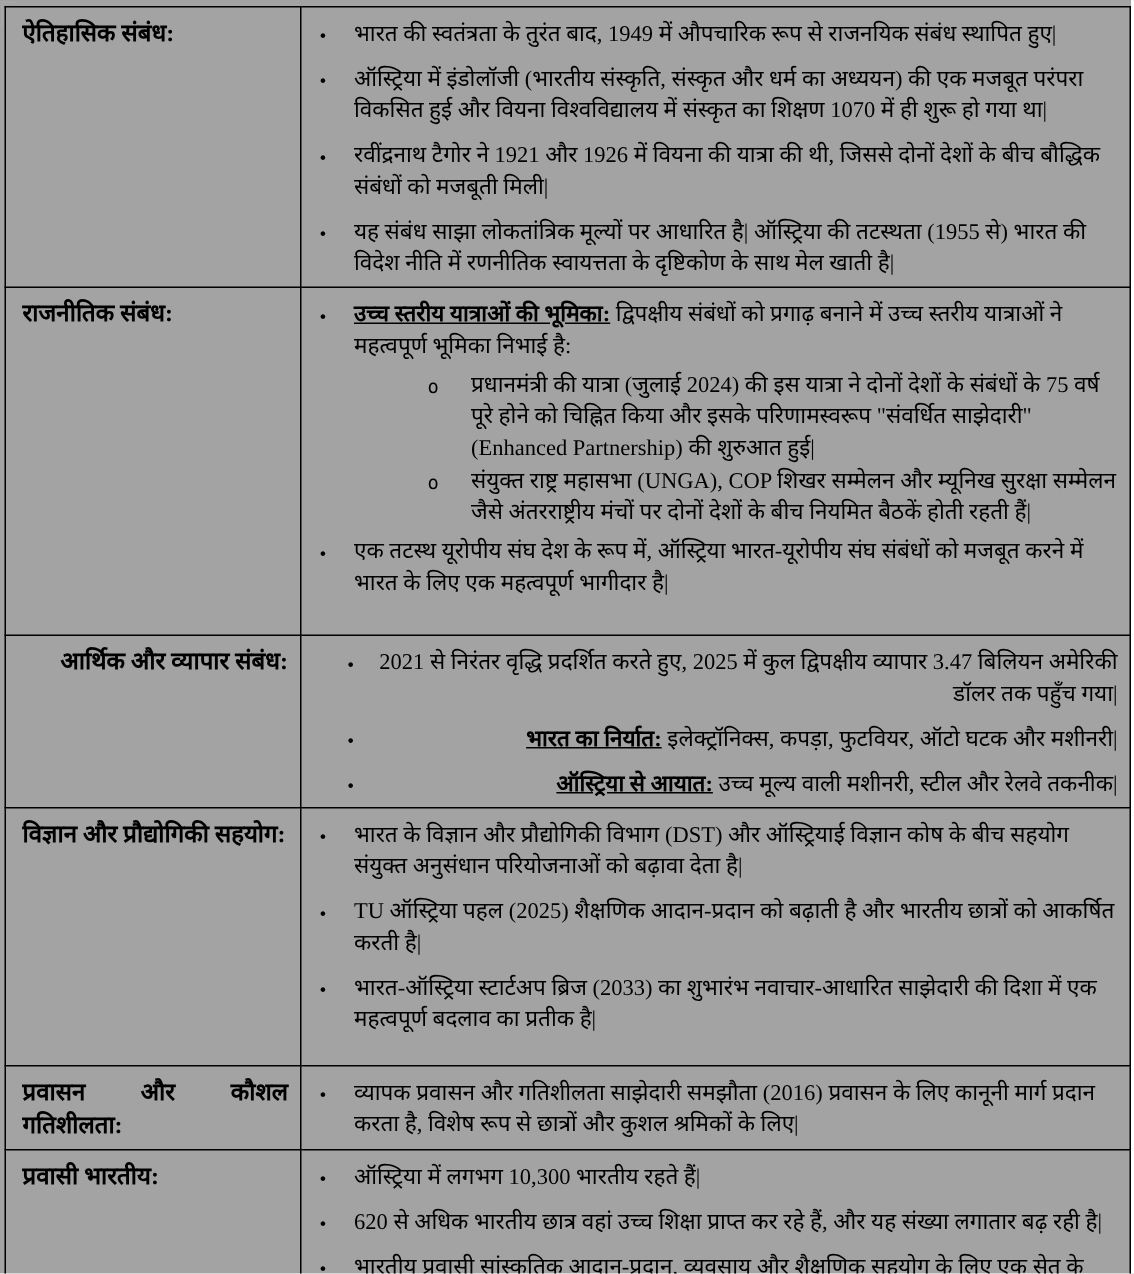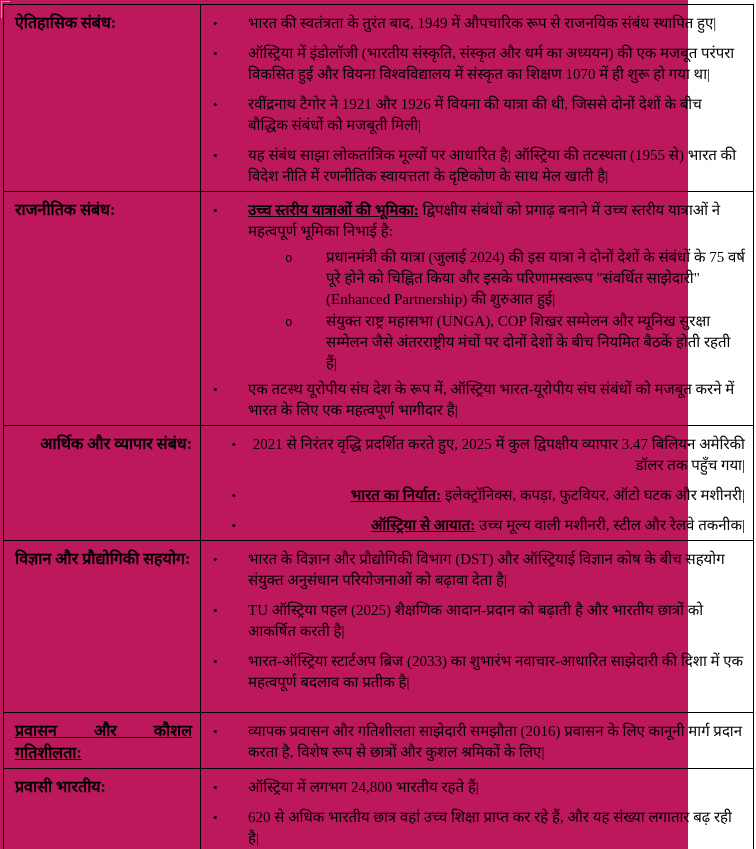--- a/index.html
+++ b/index.html
@@ -5,23 +5,23 @@
   html, body {
     margin: 0;
     padding: 0;
     background: #ffffff;
     width: 756px;
     height: 849px;
     overflow: hidden;
   }
   .page {
     position: relative;
-    width: 688px;
+    width: 754px;
     height: 849px;
-    background: #be185d;
+    background: #a3a3a3;
     font-family: "Liberation Serif", "DejaVu Serif", serif;
     color: #000000;
   }
   .corner-mark {
     position: absolute;
     left: 1px;
     top: 1px;
     width: 8px;
     height: 16px;
     border-left: 1px solid #a8a8a8;
@@ -54,21 +54,21 @@
 
   .header-cell {
     padding: 7px 8px 4px 11px !important;
   }
   .header-text {
     font-weight: bold;
     font-size: 16px;
     line-height: 22px;
     display: block;
   }
-  tr:nth-child(5) .header-cell { text-align: justify; text-decoration: underline; }
+  tr:nth-child(5) .header-cell { text-align: justify; }
 
   .content-cell {
     padding: 8px 8px 4px 0 !important;
   }
   .bullet-item {
     display: flex;
     align-items: flex-start;
     font-size: 15px;
     line-height: 21px;
     margin-bottom: 9px;
@@ -85,21 +85,21 @@
     padding-left: 84px;
     margin-top: -4px;
     margin-bottom: 5px;
   }
   .bullet-item.lvl2 .bullet-marker {
     flex: 0 0 29px;
     font-family: "DejaVu Sans Mono", "Liberation Mono", monospace;
     font-size: 12.5px;
     line-height: 21px;
   }
-  .bullet-text { flex: 1 1 auto; margin-left: 12px; }
+  .bullet-text { flex: 1 1 auto; }
   .bullet-text .lead { font-weight: bold; text-decoration: underline; }
 </style>
 </head>
 <body>
 
 <div class="page">
   <div class="corner-mark"></div>
   <table class="doc-table">
     <colgroup>
       <col class="c-header">
@@ -227,21 +227,21 @@
   </tr>
 
   <tr>
     <td class="header-cell">
       <span class="header-text">प्रवासी भारतीय:</span>
     </td>
     <td class="content-cell">
       <div class="bullets">
   <div class="bullet-item lvl1">
     <span class="bullet-marker">•</span>
-    <span class="bullet-text"><b class="lead"></b><span class="rest">ऑस्ट्रिया में लगभग 24,800 भारतीय रहते हैं|</span></span>
+    <span class="bullet-text"><b class="lead"></b><span class="rest">ऑस्ट्रिया में लगभग 10,300 भारतीय रहते हैं|</span></span>
   </div>
 
   <div class="bullet-item lvl1">
     <span class="bullet-marker">•</span>
     <span class="bullet-text"><b class="lead"></b><span class="rest">620 से अधिक भारतीय छात्र वहां उच्च शिक्षा प्राप्त कर रहे हैं, और यह संख्या लगातार बढ़ रही है|</span></span>
   </div>
 
   <div class="bullet-item lvl1">
     <span class="bullet-marker">•</span>
     <span class="bullet-text"><b class="lead"></b><span class="rest">भारतीय प्रवासी सांस्कृतिक आदान-प्रदान, व्यवसाय और शैक्षणिक सहयोग के लिए एक सेतु के रूप में कार्य करते हैं|</span></span>

